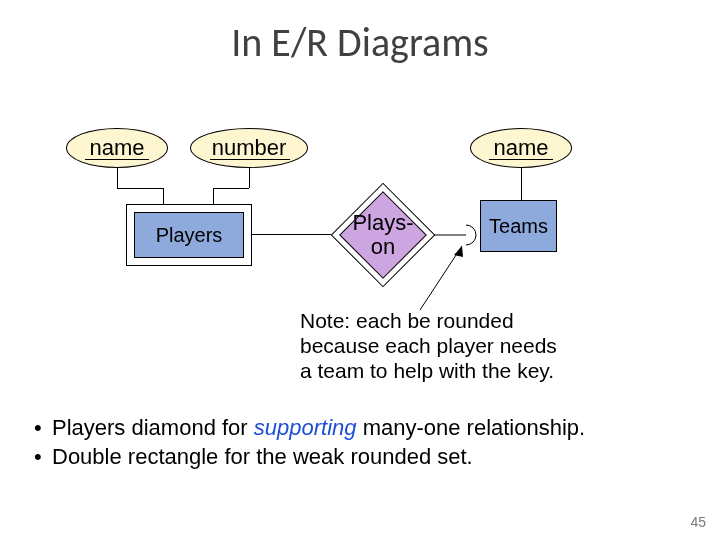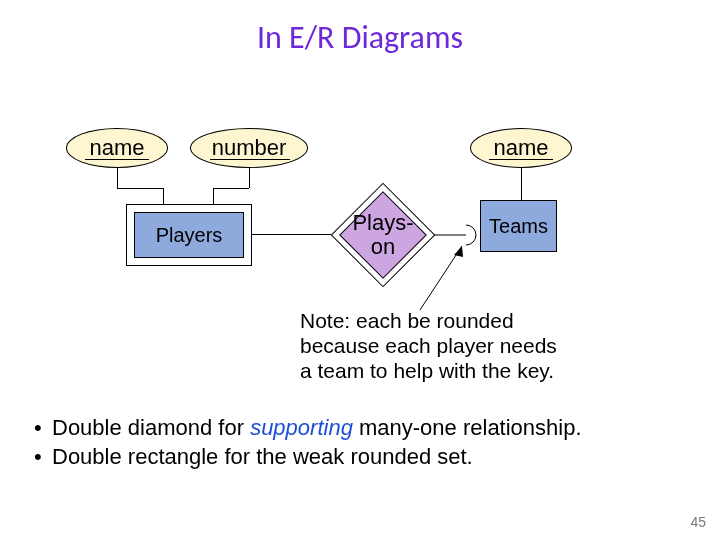--- a/index.html
+++ b/index.html
@@ -16,23 +16,23 @@
     width: 720px;
     height: 540px;
   }
   .title {
     position: absolute;
     top: 18px;
     left: 0;
     width: 720px;
     text-align: center;
     font-family: Calibri, Arial, sans-serif;
-    font-size: 32px;
+    font-size: 40px;
     font-weight: 400;
-    color: #6d28d9;
+    color: #404040;
   }
   .ellipse {
     position: absolute;
     border: 1px solid #000;
     background: #fdf6d0;
     border-radius: 50%;
     display: flex;
     align-items: center;
     justify-content: center;
     font-size: 22px;
@@ -168,21 +168,21 @@
   <div class="note" style="left:300px; top:308px; width:340px;">
     <div>Note: each be rounded</div>
     <div>because each player needs</div>
     <div>a team to help with the key.</div>
   </div>
 
   <div class="bullets" style="left:34px; top:414px; width:660px;">
     <div class="row">
       <div class="dot">•</div>
       <div>
-        <span>Double diamond for </span><span class="supporting">supporting</span><span>  many-one relationship.</span>
+        <span>Players diamond for </span><span class="supporting">supporting</span><span>  many-one relationship.</span>
       </div>
     </div>
     <div class="row">
       <div class="dot">•</div>
       <div>Double rectangle for the weak rounded set.</div>
     </div>
   </div>
 
   <div class="pagenum">45</div>
 

